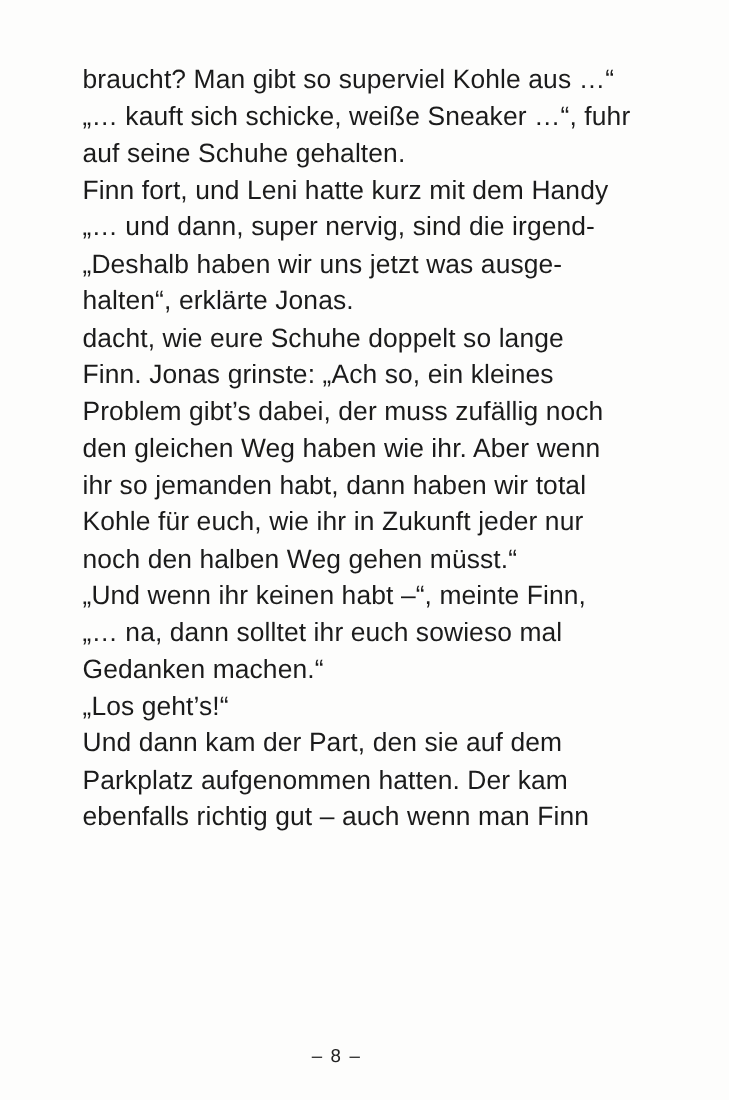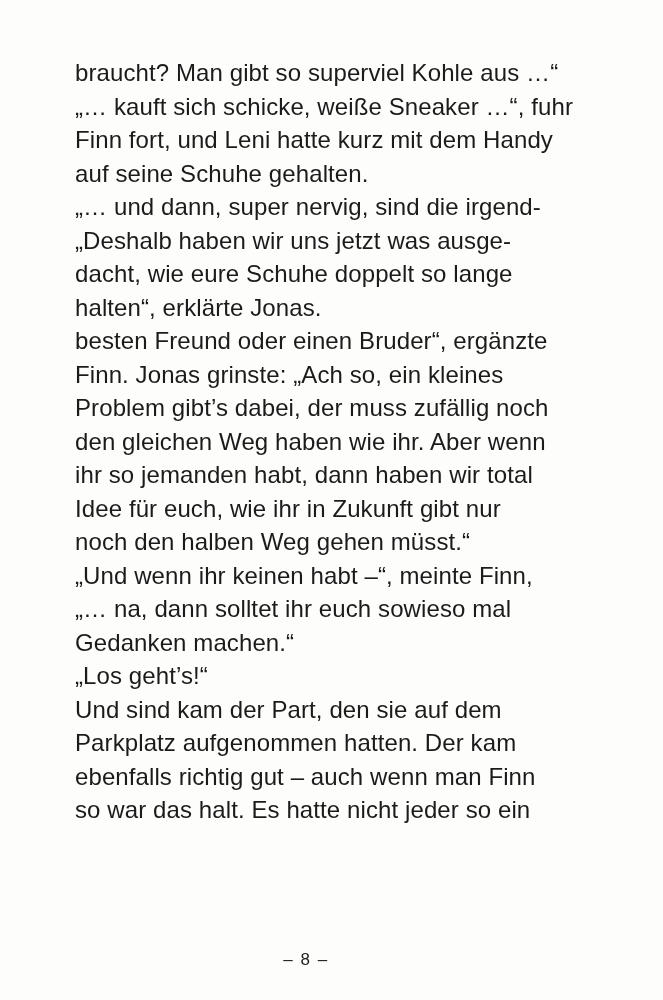--- a/index.html
+++ b/index.html
@@ -41,36 +41,34 @@
     color: #222222;
   }
 </style>
 </head>
 <body>
 
 <div class="page">
   <div class="text-block" id="text-block">
       <div class="text-line">braucht? Man gibt so superviel Kohle aus …“</div>
       <div class="text-line">„… kauft sich schicke, weiße Sneaker …“, fuhr</div>
+      <div class="text-line">auf seine Schuhe gehalten.</div>
       <div class="text-line">Finn fort, und Leni hatte kurz mit dem Handy</div>
-      <div class="text-line">auf seine Schuhe gehalten.</div>
       <div class="text-line">„… und dann, super nervig, sind die irgend-</div>
       <div class="text-line">„Deshalb haben wir uns jetzt was ausge-</div>
+      <div class="text-line">halten“, erklärte Jonas.</div>
       <div class="text-line">dacht, wie eure Schuhe doppelt so lange</div>
-      <div class="text-line">halten“, erklärte Jonas.</div>
-      <div class="text-line">besten Freund oder einen Bruder“, ergänzte</div>
       <div class="text-line">Finn. Jonas grinste: „Ach so, ein kleines</div>
       <div class="text-line">Problem gibt’s dabei, der muss zufällig noch</div>
       <div class="text-line">den gleichen Weg haben wie ihr. Aber wenn</div>
       <div class="text-line">ihr so jemanden habt, dann haben wir total</div>
-      <div class="text-line">Idee für euch, wie ihr in Zukunft gibt nur</div>
+      <div class="text-line">Kohle für euch, wie ihr in Zukunft jeder nur</div>
       <div class="text-line">noch den halben Weg gehen müsst.“</div>
       <div class="text-line">„Und wenn ihr keinen habt –“, meinte Finn,</div>
       <div class="text-line">„… na, dann solltet ihr euch sowieso mal</div>
       <div class="text-line">Gedanken machen.“</div>
       <div class="text-line">„Los geht’s!“</div>
-      <div class="text-line">Und sind kam der Part, den sie auf dem</div>
+      <div class="text-line">Und dann kam der Part, den sie auf dem</div>
       <div class="text-line">Parkplatz aufgenommen hatten. Der kam</div>
       <div class="text-line">ebenfalls richtig gut – auch wenn man Finn</div>
-      <div class="text-line">so war das halt. Es hatte nicht jeder so ein</div>
     </div>
   <div class="page-number">– 8 –</div>
 </div>
 
 </body></html>

